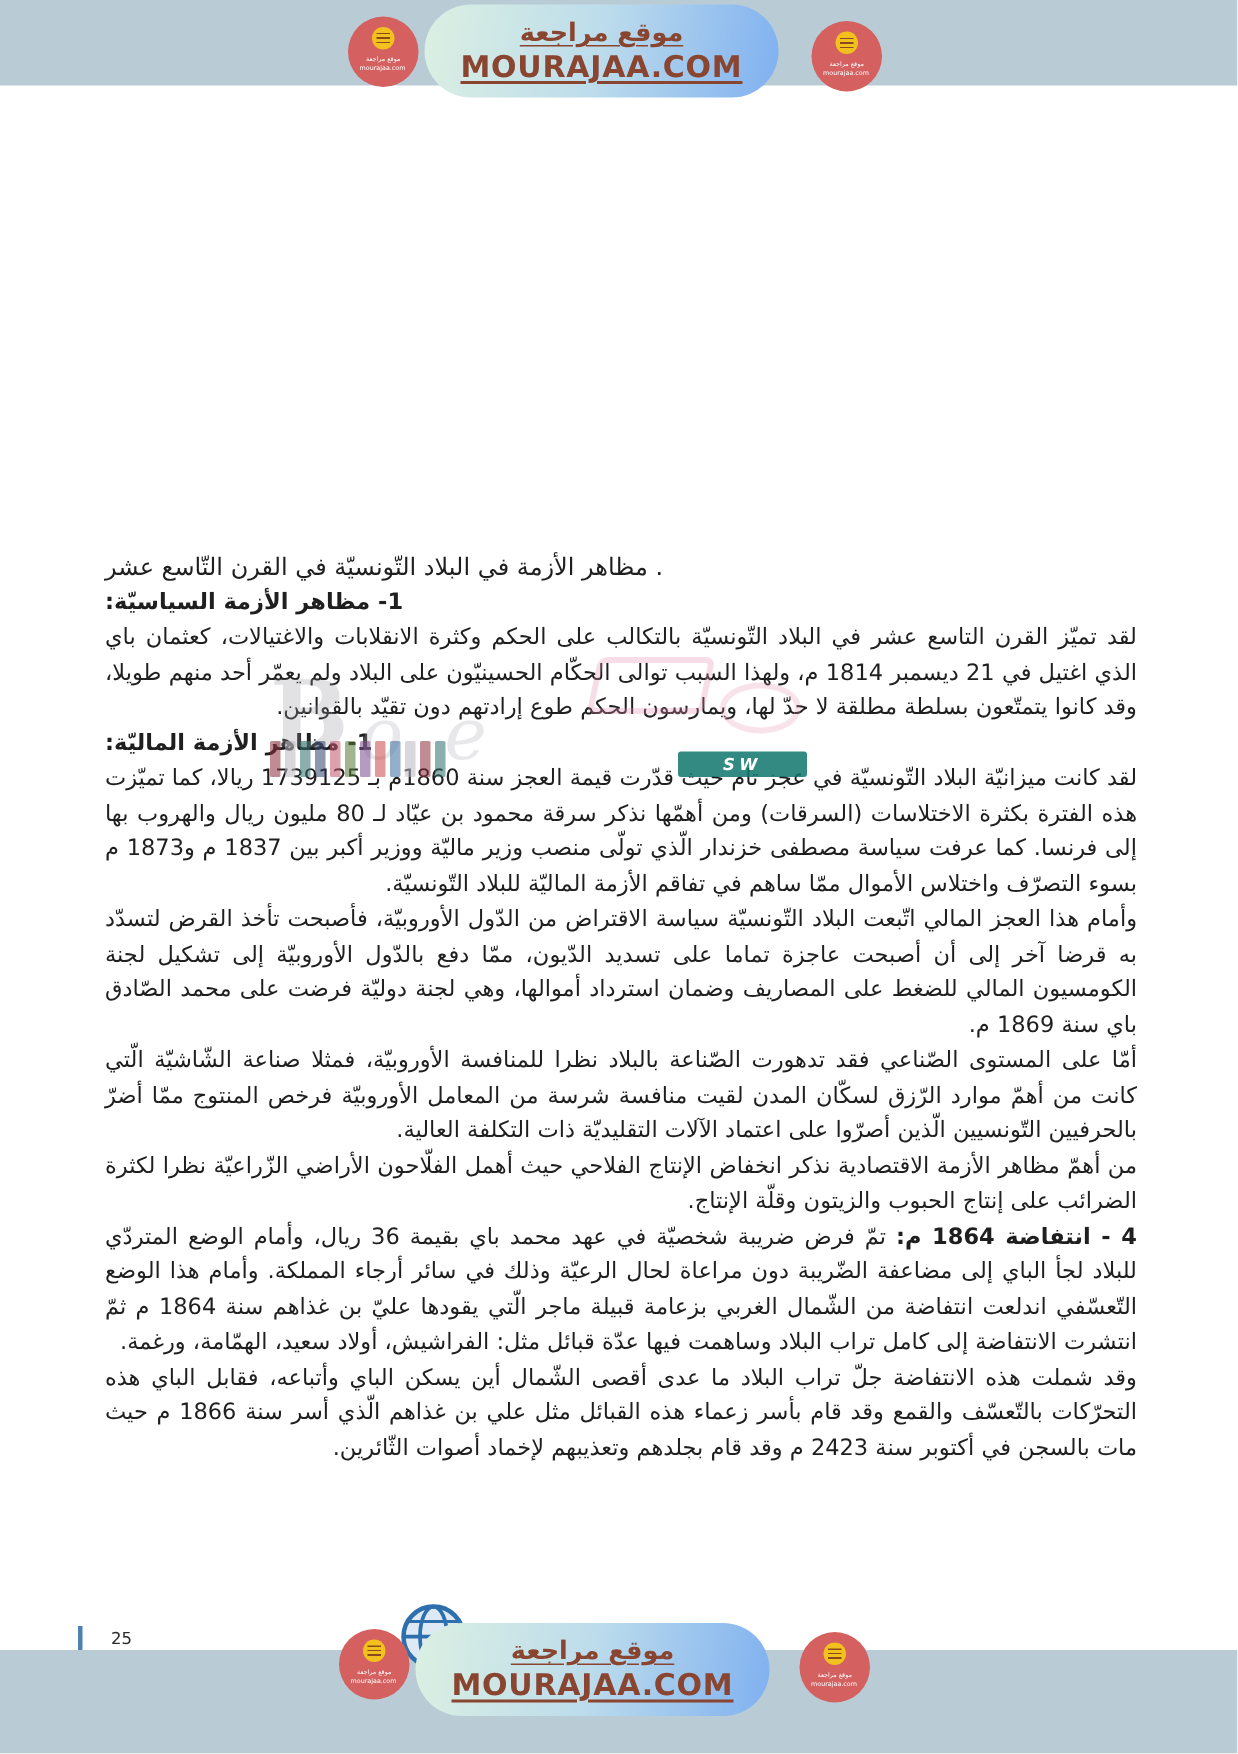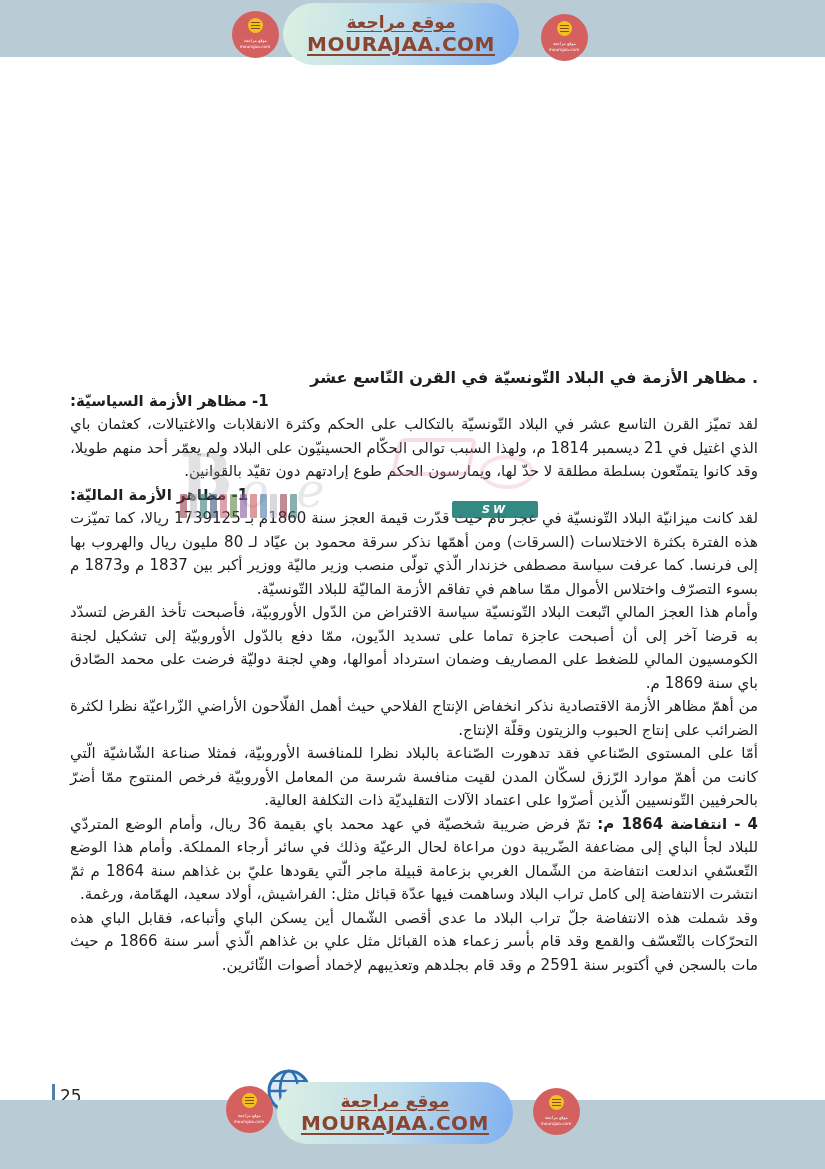--- a/index.html
+++ b/index.html
@@ -49,29 +49,29 @@
   .badge.h-left{left:232px;top:11px;}
   .badge.h-right{left:541px;top:14px;}
   .badge.f-left{left:226px;top:1086px;}
   .badge.f-right{left:533px;top:1088px;}
 
   
   .globe{position:absolute;left:266px;top:1068px;z-index:2;}
 
   
   .pageno-bar{position:absolute;left:52px;top:1084px;width:3px;height:21px;background:#4f81b0;}
-  .pageno{position:absolute;left:60px;top:1086px;font-size:17px;color:#2b2b2b;}
+  .pageno{position:absolute;left:74px;top:1086px;font-size:11px;color:#2b2b2b;}
 
   
   .content{
     position:absolute;top:366px;left:70px;width:688px;
     direction:rtl;font-size:15px;line-height:23.5px;
     text-align:justify;text-justify:inter-word;
   }
-  .content .doc-title{text-align:right;font-weight:bold;font-size:16px;}
+  .content .doc-title{text-align:left;font-weight:normal;font-size:16px;}
   .content .h{font-weight:bold;padding-right:12px;text-align:left;}
   .content p{margin:0;}
   .content .inline-h{font-weight:bold;}
 
   
   .wm{position:absolute;pointer-events:none;z-index:1;}
   .wm-letter{
     left:180px;top:440px;font-family:"DejaVu Serif","Liberation Serif",serif;
     font-size:62px;color:#9a9aa4;opacity:.28;font-weight:bold;
   }
@@ -136,25 +136,25 @@
 <div class="content">
   <div class="doc-title">. مظاهر الأزمة في البلاد التّونسيّة في القرن التّاسع عشر</div>
 
   <div class="h">1- مظاهر الأزمة السياسيّة:</div>
   <p>لقد تميّز القرن التاسع عشر في البلاد التّونسيّة بالتكالب على الحكم وكثرة الانقلابات والاغتيالات، كعثمان باي الذي اغتيل في 21 ديسمبر 1814 م، ولهذا السبب توالى الحكّام الحسينيّون على البلاد ولم يعمّر أحد منهم طويلا، وقد كانوا يتمتّعون بسلطة مطلقة لا حدّ لها، ويمارسون الحكم طوع إرادتهم دون تقيّد بالقوانين.</p>
 
   <div class="h">1- مظاهر الأزمة الماليّة:</div>
   <p>لقد كانت ميزانيّة البلاد التّونسيّة في عجز تام حيث قدّرت قيمة العجز سنة 1860م بـ 1739125 ريالا، كما تميّزت هذه الفترة بكثرة الاختلاسات (السرقات) ومن أهمّها نذكر سرقة محمود بن عيّاد لـ 80 مليون ريال والهروب بها إلى فرنسا. كما عرفت سياسة مصطفى خزندار الّذي تولّى منصب وزير ماليّة ووزير أكبر بين 1837 م و1873 م بسوء التصرّف واختلاس الأموال ممّا ساهم في تفاقم الأزمة الماليّة للبلاد التّونسيّة.</p>
   <p>وأمام هذا العجز المالي اتّبعت البلاد التّونسيّة سياسة الاقتراض من الدّول الأوروبيّة، فأصبحت تأخذ القرض لتسدّد به قرضا آخر إلى أن أصبحت عاجزة تماما على تسديد الدّيون، ممّا دفع بالدّول الأوروبيّة إلى تشكيل لجنة الكومسيون المالي للضغط على المصاريف وضمان استرداد أموالها، وهي لجنة دوليّة فرضت على محمد الصّادق باي سنة 1869 م.</p>
 
+  <p>أمّا على المستوى الصّناعي فقد تدهورت الصّناعة بالبلاد نظرا للمنافسة الأوروبيّة، فمثلا صناعة الشّاشيّة الّتي كانت من أهمّ موارد الرّزق لسكّان المدن لقيت منافسة شرسة من المعامل الأوروبيّة فرخص المنتوج ممّا أضرّ بالحرفيين التّونسيين الّذين أصرّوا على اعتماد الآلات التقليديّة ذات التكلفة العالية.</p>
   <p>من أهمّ مظاهر الأزمة الاقتصادية نذكر انخفاض الإنتاج الفلاحي حيث أهمل الفلّاحون الأراضي الزّراعيّة نظرا لكثرة الضرائب على إنتاج الحبوب والزيتون وقلّة الإنتاج.</p>
-  <p>أمّا على المستوى الصّناعي فقد تدهورت الصّناعة بالبلاد نظرا للمنافسة الأوروبيّة، فمثلا صناعة الشّاشيّة الّتي كانت من أهمّ موارد الرّزق لسكّان المدن لقيت منافسة شرسة من المعامل الأوروبيّة فرخص المنتوج ممّا أضرّ بالحرفيين التّونسيين الّذين أصرّوا على اعتماد الآلات التقليديّة ذات التكلفة العالية.</p>
 
   <p><span class="inline-h">4 - انتفاضة 1864 م:</span> <span>تمّ فرض ضريبة شخصيّة في عهد محمد باي بقيمة 36 ريال، وأمام الوضع المتردّي للبلاد لجأ الباي إلى مضاعفة الضّريبة دون مراعاة لحال الرعيّة وذلك في سائر أرجاء المملكة. وأمام هذا الوضع التّعسّفي اندلعت انتفاضة من الشّمال الغربي بزعامة قبيلة ماجر الّتي يقودها عليّ بن غذاهم سنة 1864 م ثمّ انتشرت الانتفاضة إلى كامل تراب البلاد وساهمت فيها عدّة قبائل مثل: الفراشيش، أولاد سعيد، الهمّامة، ورغمة.</span></p>
-  <p>وقد شملت هذه الانتفاضة جلّ تراب البلاد ما عدى أقصى الشّمال أين يسكن الباي وأتباعه، فقابل الباي هذه التحرّكات بالتّعسّف والقمع وقد قام بأسر زعماء هذه القبائل مثل علي بن غذاهم الّذي أسر سنة 1866 م حيث مات بالسجن في أكتوبر سنة 2591 م وقد قام بجلدهم وتعذيبهم لإخماد أصوات الثّائرين.</p>
+  <p>وقد شملت هذه الانتفاضة جلّ تراب البلاد ما عدى أقصى الشّمال أين يسكن الباي وأتباعه، فقابل الباي هذه التحرّكات بالتّعسّف والقمع وقد قام بأسر زعماء هذه القبائل مثل علي بن غذاهم الّذي أسر سنة 1866 م حيث مات بالسجن في أكتوبر سنة 2423 م وقد قام بجلدهم وتعذيبهم لإخماد أصوات الثّائرين.</p>
 
 </div>
 
 <div class="pageno-bar"></div>
 <div class="pageno">25</div>
 
 <div class="strip bottom"></div>
 
 <svg class="globe" width="46" height="46" viewBox="0 0 46 46">
   <circle cx="23" cy="23" r="20" fill="#ddeaf6" stroke="#2e6fae" stroke-width="3"></circle>

